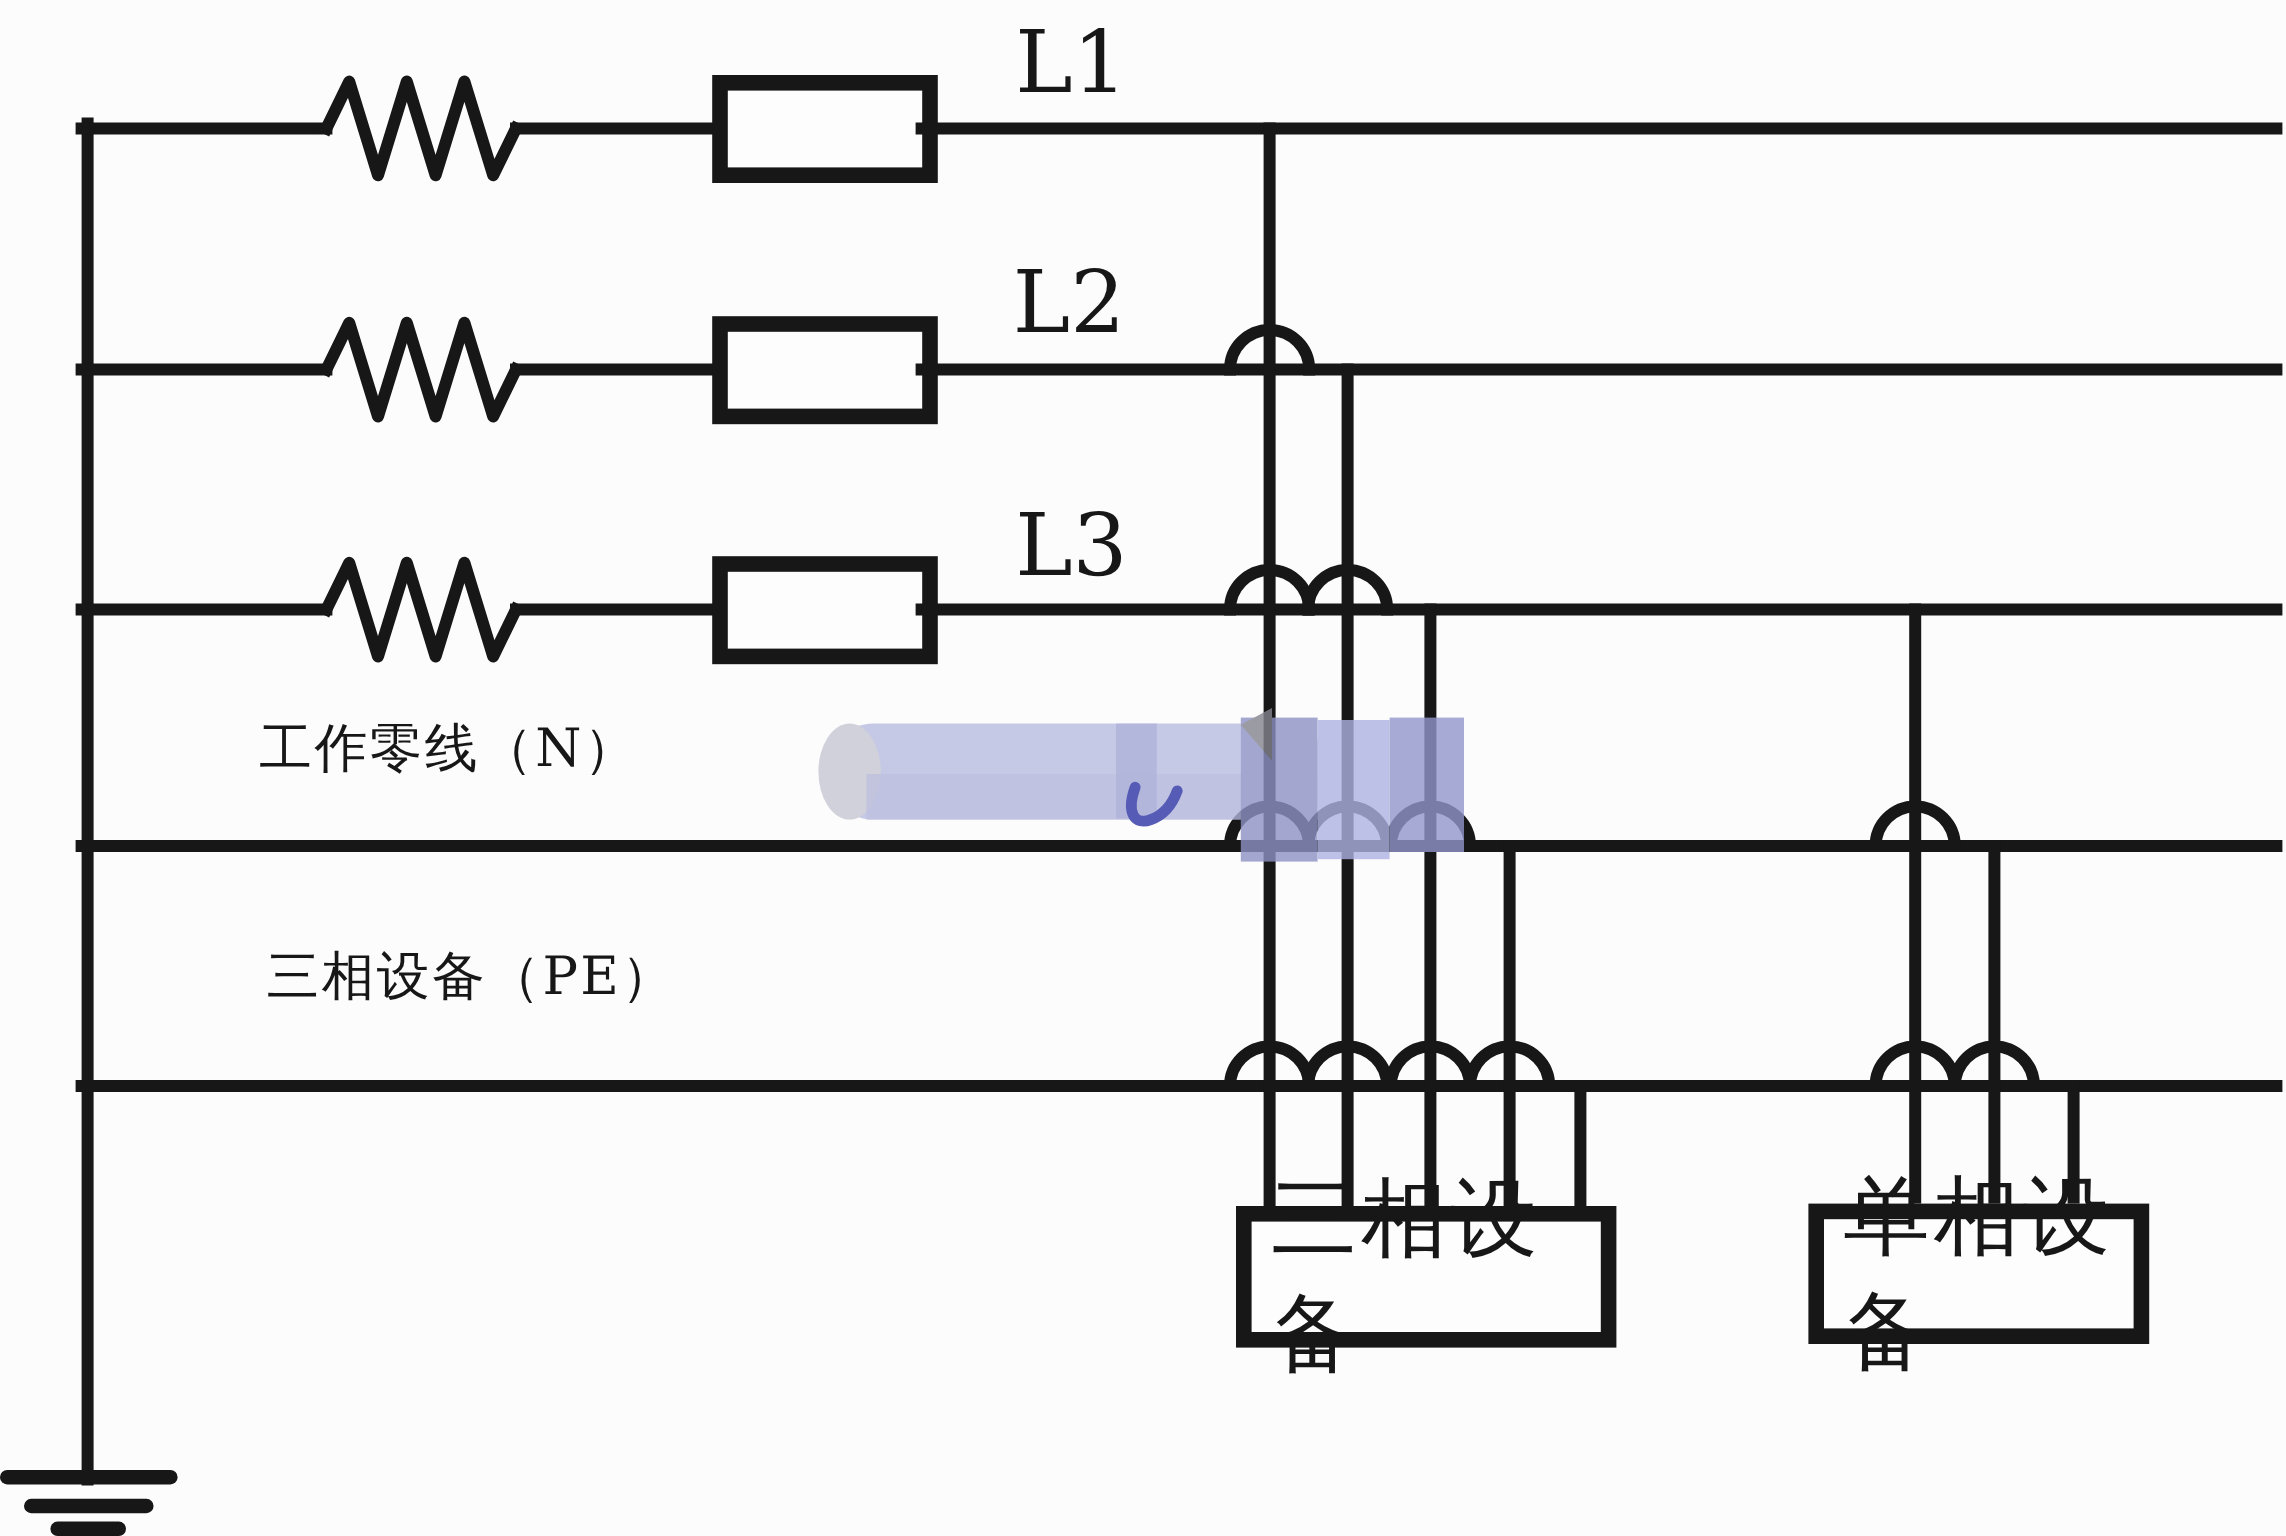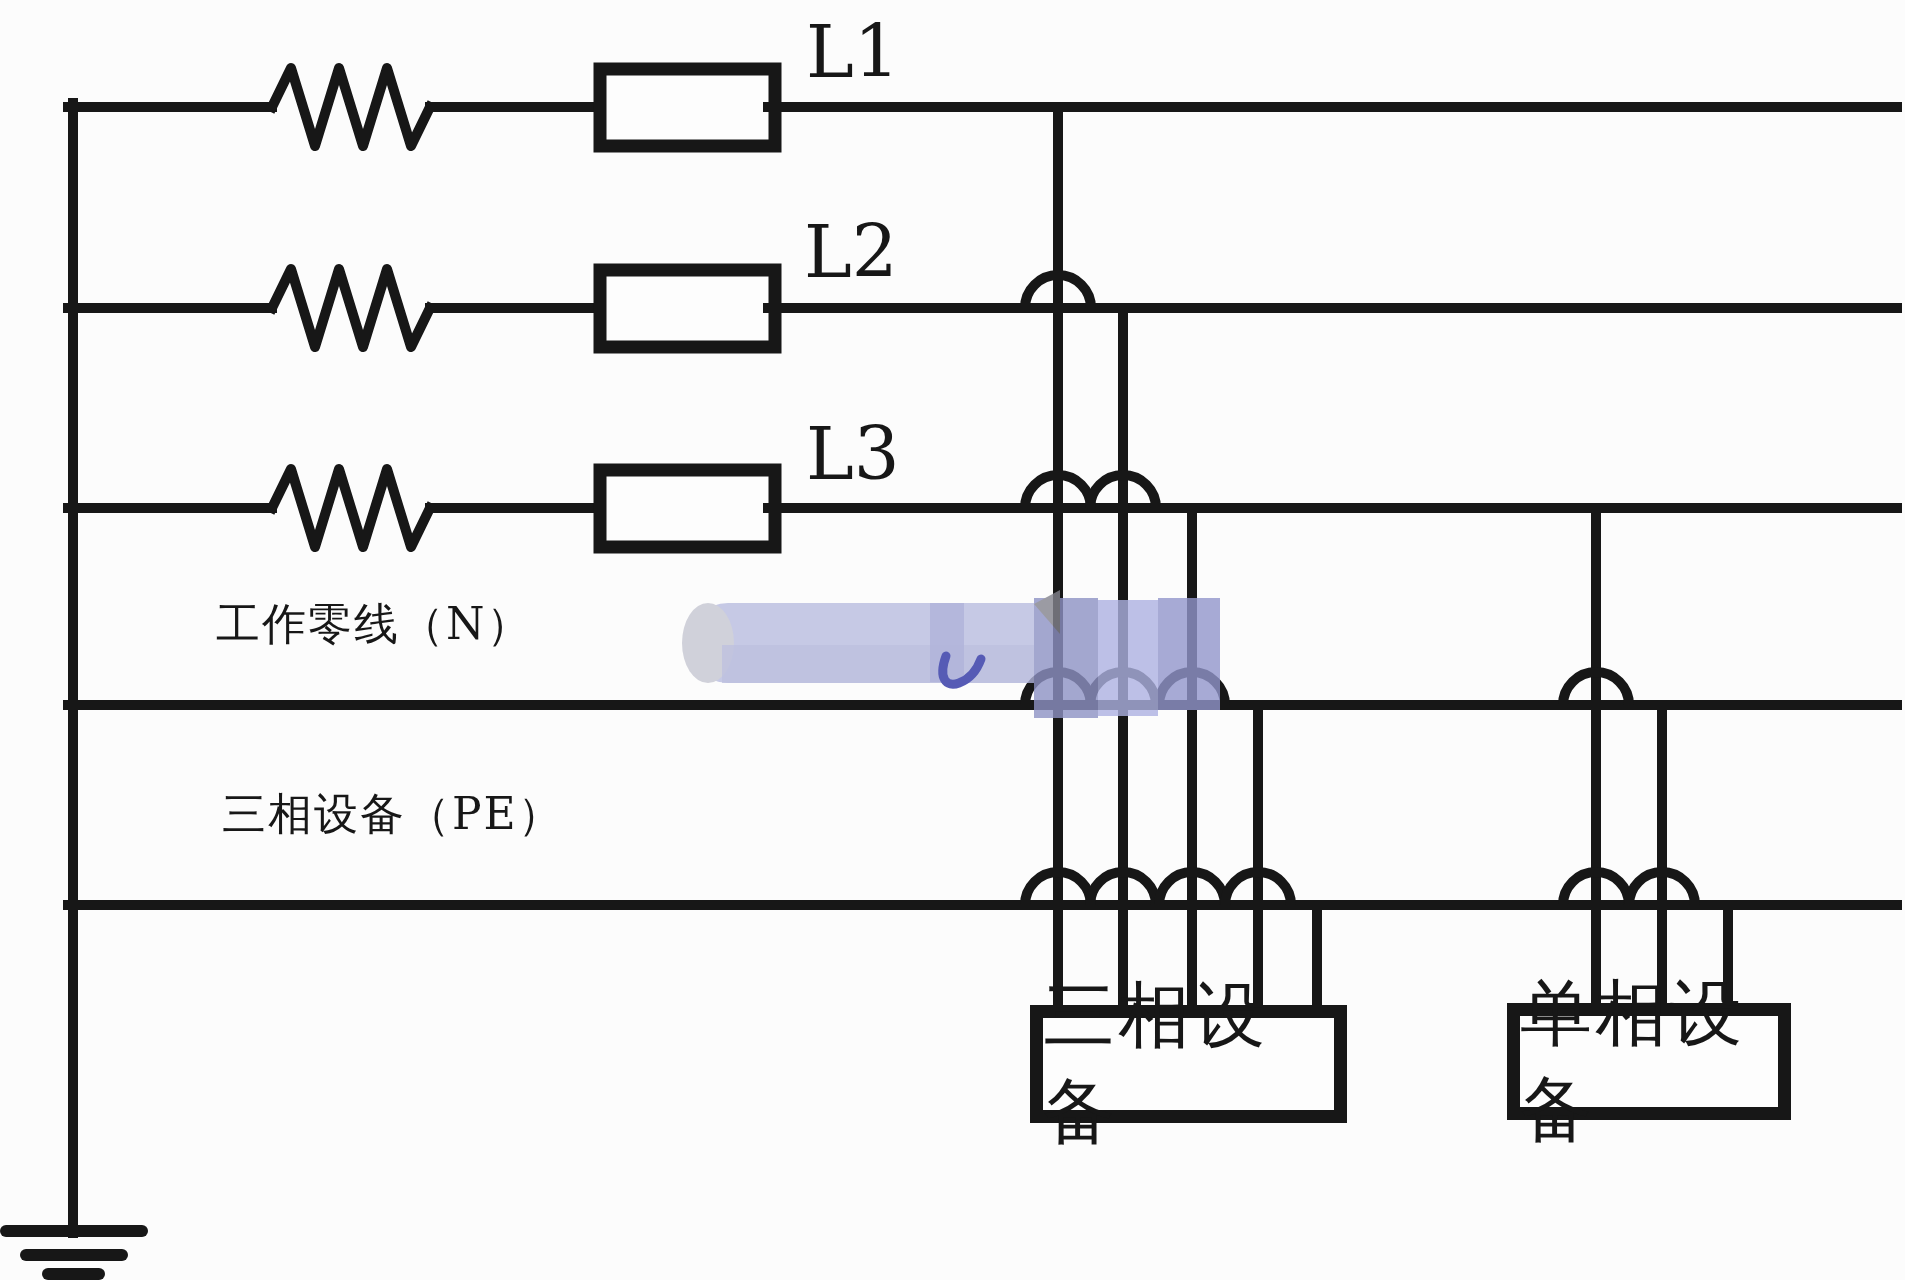--- a/index.html
+++ b/index.html
@@ -2,27 +2,28 @@
 <html><head>
 <meta charset="utf-8">
 <style>
   html,body{margin:0;padding:0;background:#ffffff;}
   .stage{
     position:relative;width:1905px;height:1280px;background:#fcfcfc;overflow:hidden;
     font-family:"DejaVu Serif","Liberation Serif",serif;
   }
   .stage svg{position:absolute;left:0;top:0;}
   .lbl{position:absolute;color:#171717;white-space:nowrap;line-height:1;}
-  .phase-lbl{font-size:72px;}
+  .phase-lbl{font-size:72px;margin-left:40px;}
   .cjk-lbl{font-size:44px;letter-spacing:2px;}
   .eqbox{
     position:absolute;box-sizing:border-box;border:13px solid #171717;background:#fdfdfd;
     display:flex;align-items:center;
     font-size:72px;letter-spacing:3px;color:#171717;
     font-family:"DejaVu Serif","Liberation Serif",serif;
+    padding-left:16px;
   }
   .box-three{left:1030px;top:1005px;width:317px;height:118px;}
   .box-single{left:1507px;top:1003px;width:284px;height:117px;}
   .lbl-l1{left:806px;top:16px;}
   .lbl-l2{left:804px;top:216px;}
   .lbl-l3{left:806px;top:418px;}
   .lbl-n{left:216px;top:602px;}
   .lbl-pe{left:222px;top:792px;}
 </style>
 </head>

